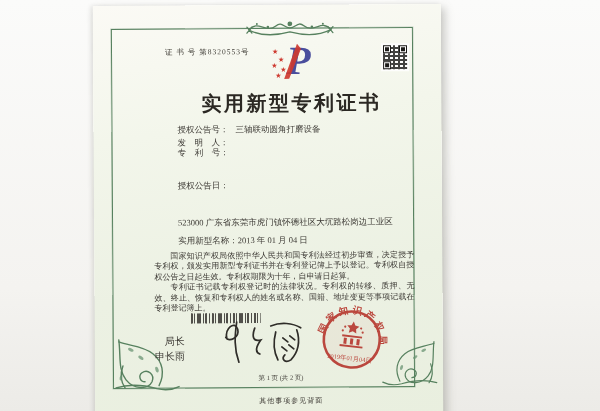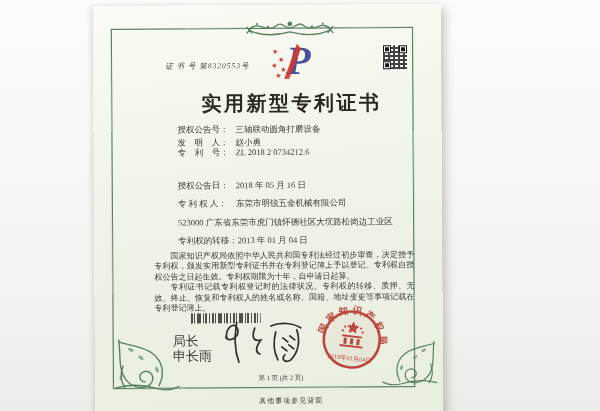--- a/index.html
+++ b/index.html
@@ -12,21 +12,21 @@
     position:absolute; left:94px; top:5px; width:348px; height:412px;
     background:linear-gradient(172deg,#fbfaf5 0%,#f3f6eb 30%,#ecf1e3 65%,#e9efdf 100%);
     box-shadow:4px 4px 9px rgba(110,108,100,.35), -2px 0 4px rgba(130,128,120,.18);
     transform:rotate(-0.35deg); overflow:hidden;
   }
   .frame {
     position:absolute; left:18px; top:23px; width:300px; height:358px;
     border:1px solid #57815f; box-shadow:0 0 0 .5px rgba(87,129,95,.35);
   }
   .abs { position:absolute; }
-  .cert-no { left:72px; top:56px; font-size:7.5px; letter-spacing:1px; color:#45423c;font-style:italic; }
+  .cert-no { left:72px; top:42px; font-size:7.5px; letter-spacing:1px; color:#45423c; }
   .logo { left:178px; top:33px; width:46px; height:45px; }
   .qr { left:288px; top:39px; width:28px; height:28px; background:#fdfdfc; }
   .qr .pat { position:absolute; inset:2px;
     background:
       repeating-linear-gradient(0deg,#22211f 0 2px,transparent 2px 4px),
       repeating-linear-gradient(90deg,#22211f 0 2px,transparent 2px 5px);
     opacity:.85; }
   .qr i { position:absolute; width:8px; height:8px; background:#fdfdfc; border:1.8px solid #1c1b19; box-sizing:border-box; }
   .qr i::after { content:""; position:absolute; inset:1px; background:#1c1b19; }
   .qr .tl { left:2px; top:2px; } .qr .tr { right:2px; top:2px; } .qr .bl { left:2px; bottom:2px; }
@@ -39,21 +39,21 @@
   .r1{top:1px}.r2{top:14px}.r3{top:24px}.r4{top:57px}.r5{top:75px}.r6{top:94px}
   .grant-row { left:84px; top:230px; width:240px; font-size:8.5px; color:#3c3934; }
   .grant-row .g2 { position:absolute; left:110px; top:0; }
   .paras { left:60px; top:246px; width:260px; font-size:8px; line-height:10.4px;
     text-align:justify; color:#3c3934; }
   .paras p { margin:0; text-indent:2em; }
   .barcode { left:96px; top:308px; width:70px; height:10px; opacity:.85;
     background:
       repeating-linear-gradient(90deg,#35332f 0 1px,transparent 1px 3px),
       repeating-linear-gradient(90deg,#35332f 0 2px,transparent 2px 7px); }
-  .director { left:78px; top:328px; font-size:13px; line-height:15px; color:#3c3934; }
+  .director { left:60px; top:328px; font-size:10px; line-height:15px; color:#3c3934;text-align:right; }
   .sig { left:120px; top:311px; width:92px; height:52px; }
   .seal { left:216px; top:294px; width:82px; height:82px; mix-blend-mode:multiply; opacity:.94; }
   .page-info { left:86px; top:369px; width:200px; text-align:center; font-size:6.5px; color:#45423c; }
   .footer-note { left:96px; top:391px; width:200px; text-align:center; font-size:7px; letter-spacing:1px; color:#45423c; }
   .crest { left:152px; top:6px; width:90px; height:28px; }
   .corner-l { left:16px; top:330px; width:70px; height:58px; }
   .corner-r { left:286px; top:330px; width:60px; height:58px; transform:scaleX(-1); }
 </style>
 </head>
 <body>
@@ -129,41 +129,34 @@
 
     <div class="title abs">实用新型专利证书</div>
 
     <div class="fields abs">
       <div class="frow r1">
         <span class="lab">授权公告号：</span>
         <span class="val">三轴联动圆角打磨设备</span>
       </div>
       <div class="frow r2">
         <span class="lab">发　明　人：</span>
-        <span class="val">赵小勇</span>
       </div>
       <div class="frow r3">
         <span class="lab">专　利　号：</span>
-        <span class="val">ZL 2018 2 0734212.6</span>
       </div>
       <div class="frow r4">
         <span class="lab">授权公告日：</span>
-        <span class="val">2018 年 05 月 16 日</span>
-      </div>
-      <div class="frow r5">
-        <span class="lab">专 利 权 人：</span>
-        <span class="val">东莞市明锐五金机械有限公司</span>
       </div>
       <div class="frow r6">
         <span class="val">523000 广东省东莞市虎门镇怀德社区大坈路松岗边工业区</span>
       </div>
     </div>
 
     <div class="grant-row abs">
-      <span>专利权的转移：</span><span>2013 年 01 月 04 日</span>
+      <span>实用新型名称：</span><span>2013 年 01 月 04 日</span>
     </div>
 
     <div class="paras abs">
       <p>国家知识产权局依照中华人民共和国专利法经过初步审查，决定授予专利权，颁发实用新型专利证书并在专利登记簿上予以登记。专利权自授权公告之日起生效。专利权期限为十年，自申请日起算。</p>
       <p>专利证书记载专利权登记时的法律状况。专利权的转移、质押、无效、终止、恢复和专利权人的姓名或名称、国籍、地址变更等事项记载在专利登记簿上。</p>
     </div>
 
     <div class="barcode abs"></div>
 
     <div class="director abs">

